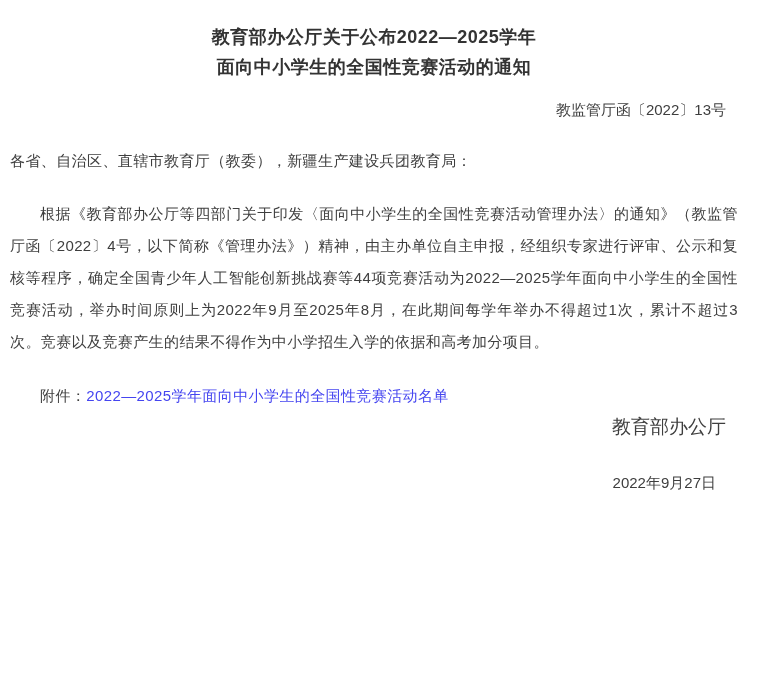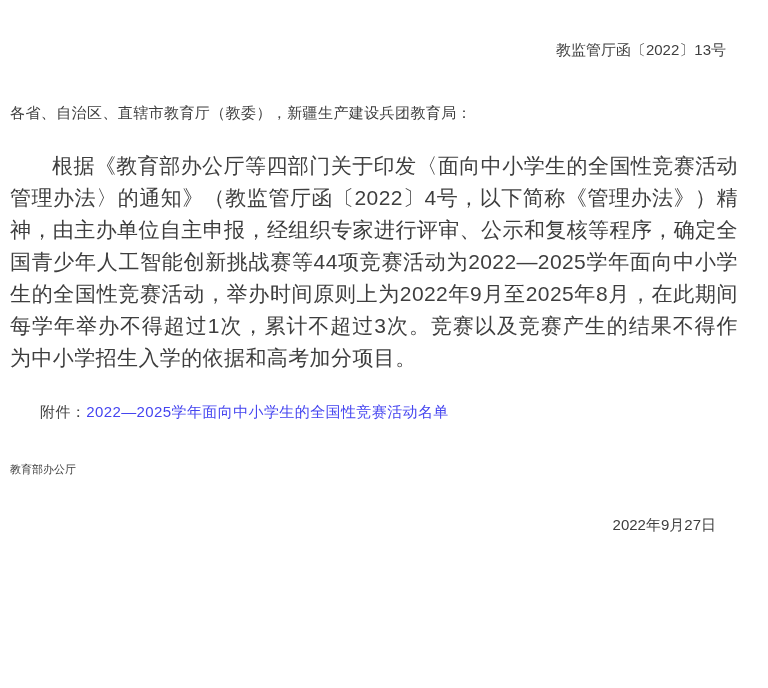--- a/index.html
+++ b/index.html
@@ -34,64 +34,68 @@
     text-align: right;
     font-size: 15px;
     line-height: 30px;
     margin-top: 13px;
     padding-right: 12px;
     color: #3e3e3e;
   }
   .addressee {
     font-size: 15px;
     line-height: 32px;
-    margin-top: 32px;
+    margin-top: 20px;
     letter-spacing: 0.4px;
   }
   .body-para {
-    font-size: 21px;
+    font-size: 15px;
     line-height: 32px;
     text-indent: 2em;
     margin: 21px 0 0 0;
     letter-spacing: 0.4px;
     text-align: justify;
   }
   .attachment-line {
     font-size: 15px;
     line-height: 32px;
     text-indent: 2em;
     margin-top: 22px;
     letter-spacing: 0.4px;
   }
   .attachment-link {
     color: #4545f0;
     text-decoration: none;
     cursor: pointer;
     text-align: center;
   }
   .signature {
-    font-size: 11px;
+    text-align: right;
+    font-size: 19px;
     line-height: 30px;
-    margin-top: 26px;
     padding-right: 12px;
   }
   .doc-date {
     text-align: right;
     font-size: 15px;
     line-height: 30px;
     margin-top: 26px;
     padding-right: 22px;
   }
 </style>
 </head>
 <body>
 
 <div class="page">
   <div class="doc">
 
+    <h1 class="doc-title">
+      <span>教育部办公厅关于公布2022—2025学年</span><br>
+      <span>面向中小学生的全国性竞赛活动的通知</span>
+    </h1>
 
     <div class="doc-number">教监管厅函〔2022〕13号</div>
 
     <div class="addressee">各省、自治区、直辖市教育厅（教委），新疆生产建设兵团教育局：</div>
 
     <p class="body-para">根据《教育部办公厅等四部门关于印发〈面向中小学生的全国性竞赛活动管理办法〉的通知》（教监管厅函〔2022〕4号，以下简称《管理办法》）精神，由主办单位自主申报，经组织专家进行评审、公示和复核等程序，确定全国青少年人工智能创新挑战赛等44项竞赛活动为2022—2025学年面向中小学生的全国性竞赛活动，举办时间原则上为2022年9月至2025年8月，在此期间每学年举办不得超过1次，累计不超过3次。竞赛以及竞赛产生的结果不得作为中小学招生入学的依据和高考加分项目。</p>
 
 
     <div class="attachment-line">
       <span>附件：</span><a class="attachment-link" href="#" style="color: rgb(69, 69, 240);">2022—2025学年面向中小学生的全国性竞赛活动名单</a>

